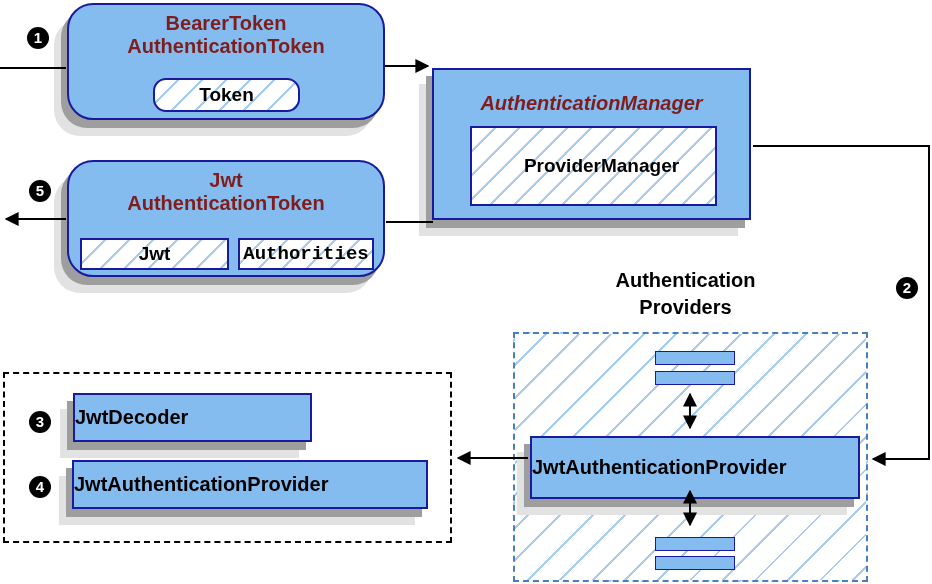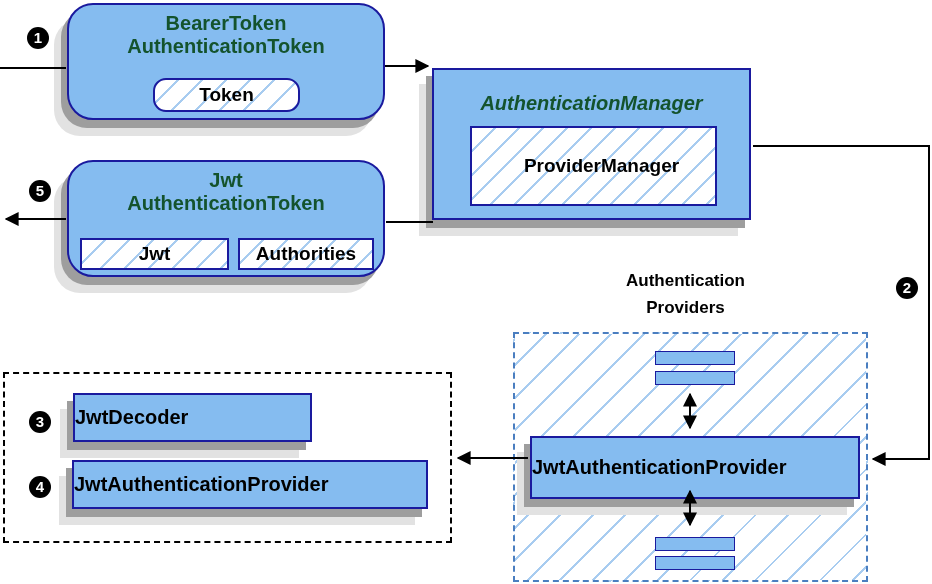--- a/index.html
+++ b/index.html
@@ -10,21 +10,21 @@
   }
   .node {
     position:absolute;
     background:var(--node-fill,#85BCF0);
     border:2px solid var(--node-border,#1A1A9E);
     box-shadow:-6px 8px 0 var(--shadow-dark,#9E9E9E), -13px 16px 0 var(--shadow-light,#E2E2E2);
   }
   .rounded { border-radius:26px; }
   .node-title {
     position:absolute; left:0; right:0; text-align:center;
-    font-weight:bold; font-size:20px; line-height:23px; color:#14532d;
+    font-weight:bold; font-size:20px; line-height:23px; color:#7f1d1d;
   }
   .single-line { display:flex; align-items:center; justify-content:flex-start;
     font-weight:bold; font-size:20px; color:#000; }
   .field {
     position:absolute;
     border:2px solid var(--node-border,#1A1A9E);
     background-color:#fff;
     background-image:repeating-linear-gradient(135deg, rgba(0,0,0,0) 0 15px, var(--hatch-line,#A8CCF0) 15px 17px);
     display:flex; align-items:center; justify-content:center;
     font-weight:bold; font-size:19px; color:#000;
@@ -41,21 +41,21 @@
     border:1px solid var(--node-border,#1A1A9E);
   }
   .badge {
     position:absolute; width:22px; height:22px; border-radius:50%;
     background:var(--badge-bg,#000); color:var(--badge-text,#fff);
     font-weight:bold; font-size:15px; text-align:center; line-height:22px;
   }
   .dashed-box { position:absolute; border:2px dashed #000; background:transparent; }
   .label {
     position:absolute; text-align:center; font-weight:bold;
-    font-size:17px; line-height:27px; color:#000;
+    font-size:20px; line-height:27px; color:#000;
   }
   #connectors { position:absolute; left:0; top:0; pointer-events:none; z-index:10; }
   #connectors .edge { stroke:var(--arrow,#000); stroke-width:2; fill:none; }
 </style>
 </head>
 <body>
 
 <div id="canvas">
 
   <svg id="connectors" width="932" height="584" viewBox="0 0 932 584">
@@ -108,21 +108,21 @@
   </div>
 
   <div class="node rounded" style="left:67px; top:160px; width:318px; height:117px;">
     <div class="node-title" style="top:7px;">
       <div>Jwt</div>
       <div>AuthenticationToken</div>
     </div>
     <div class="field" style="left:11px; top:76px; width:149px; height:32px;">
       <span>Jwt</span>
     </div>
-    <div class="field" style="left:169px; top:76px; width:136px; height:32px;">
+    <div class="field" style="left:169px; top:76px; width:136px; height:32px;font-family:Liberation Mono, monospace;">
       <span>Authorities</span>
     </div>
   </div>
 
   <div class="label" style="left:573px; top:267px; width:225px;">
     <div>Authentication</div>
     <div>Providers</div>
   </div>
 
   <div class="group-hatch" style="left:513px; top:332px; width:355px; height:250px;">

